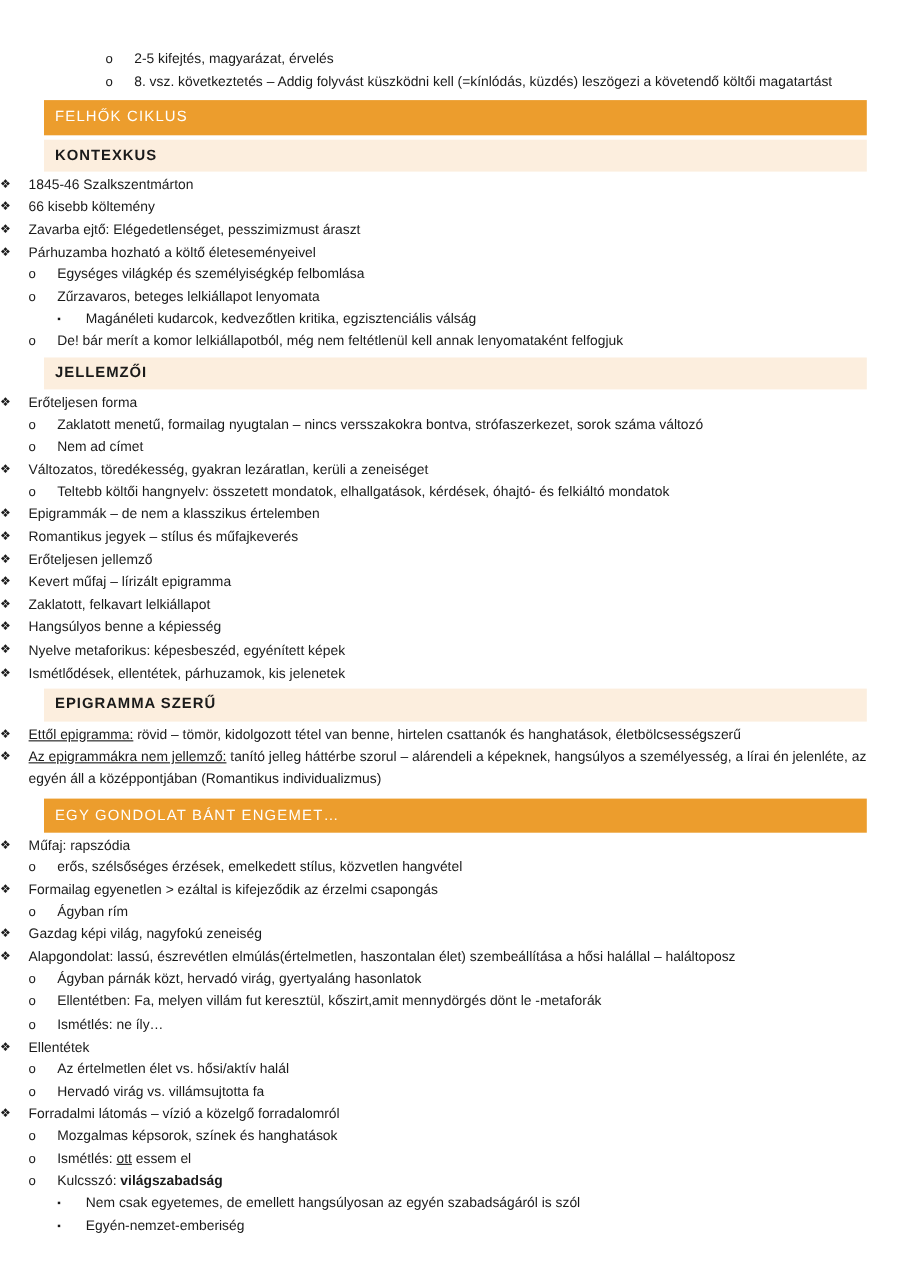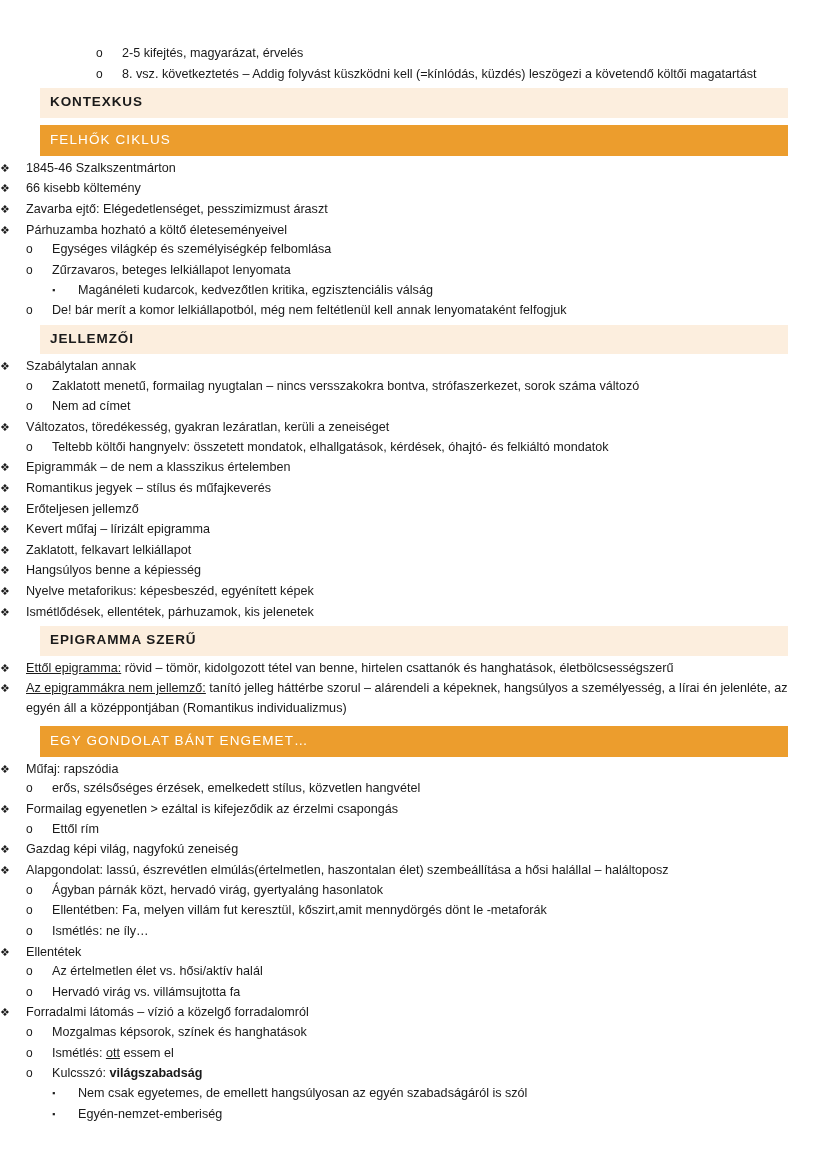--- a/index.html
+++ b/index.html
@@ -114,22 +114,22 @@
           <li class="item">
             <span class="mk" style="font-size: 12px;">o</span>
             <span class="tx" style="padding-right: 70px;">2-5 kifejtés, magyarázat, érvelés</span>
           </li>
           <li class="item">
             <span class="mk" style="font-size: 12px;">o</span>
             <span class="tx" style="padding-right: 70px;">8. vsz. következtetés – Addig folyvást küszködni kell (=kínlódás, küzdés) leszögezi a követendő költői magatartást</span>
           </li>
         </ul>
       </div>
+      <div class="bar bar-major">FELHŐK CIKLUS</div>
       <div class="bar bar-minor">KONTEXKUS</div>
-      <div class="bar bar-major">FELHŐK CIKLUS</div>
       <ul class="lvl l1">
         <li class="item">
           <span class="mk">❖</span>
           <span class="tx"><span>1845-46 Szalkszentmárton</span></span>
         </li>
         <li class="item">
           <span class="mk">❖</span>
           <span class="tx"><span>66 kisebb költemény</span></span>
         </li>
         <li class="item">
@@ -158,21 +158,21 @@
               <span class="mk">o</span>
               <span class="tx"><span>De! bár merít a komor lelkiállapotból, még nem feltétlenül kell annak lenyomataként felfogjuk</span></span>
             </li>
           </ul>
         </li>
       </ul>
       <div class="bar bar-minor">JELLEMZŐI</div>
       <ul class="lvl l1 l1-in">
         <li class="item">
           <span class="mk">❖</span>
-          <span class="tx"><span>Szabálytalan annak</span></span>
+          <span class="tx"><span>Erőteljesen forma</span></span>
           <ul class="lvl l2">
             <li class="item">
               <span class="mk">o</span>
               <span class="tx"><span>Zaklatott menetű, formailag nyugtalan – nincs versszakokra bontva, strófaszerkezet, sorok száma változó</span></span>
             </li>
             <li class="item">
               <span class="mk">o</span>
               <span class="tx"><span>Nem ad címet</span></span>
             </li>
           </ul>
@@ -244,21 +244,21 @@
               <span class="tx"><span>erős, szélsőséges érzések, emelkedett stílus, közvetlen hangvétel</span></span>
             </li>
           </ul>
         </li>
         <li class="item">
           <span class="mk">❖</span>
           <span class="tx"><span>Formailag egyenetlen &gt; ezáltal is kifejeződik az érzelmi csapongás</span></span>
           <ul class="lvl l2">
             <li class="item">
               <span class="mk">o</span>
-              <span class="tx"><span>Ettől rím</span></span>
+              <span class="tx"><span>Ágyban rím</span></span>
             </li>
           </ul>
         </li>
         <li class="item">
           <span class="mk">❖</span>
           <span class="tx"><span>Gazdag képi világ, nagyfokú zeneiség</span></span>
         </li>
         <li class="item">
           <span class="mk">❖</span>
           <span class="tx"><span>Alapgondolat: lassú, észrevétlen elmúlás(értelmetlen, haszontalan élet) szembeállítása a hősi halállal – haláltoposz</span></span>

